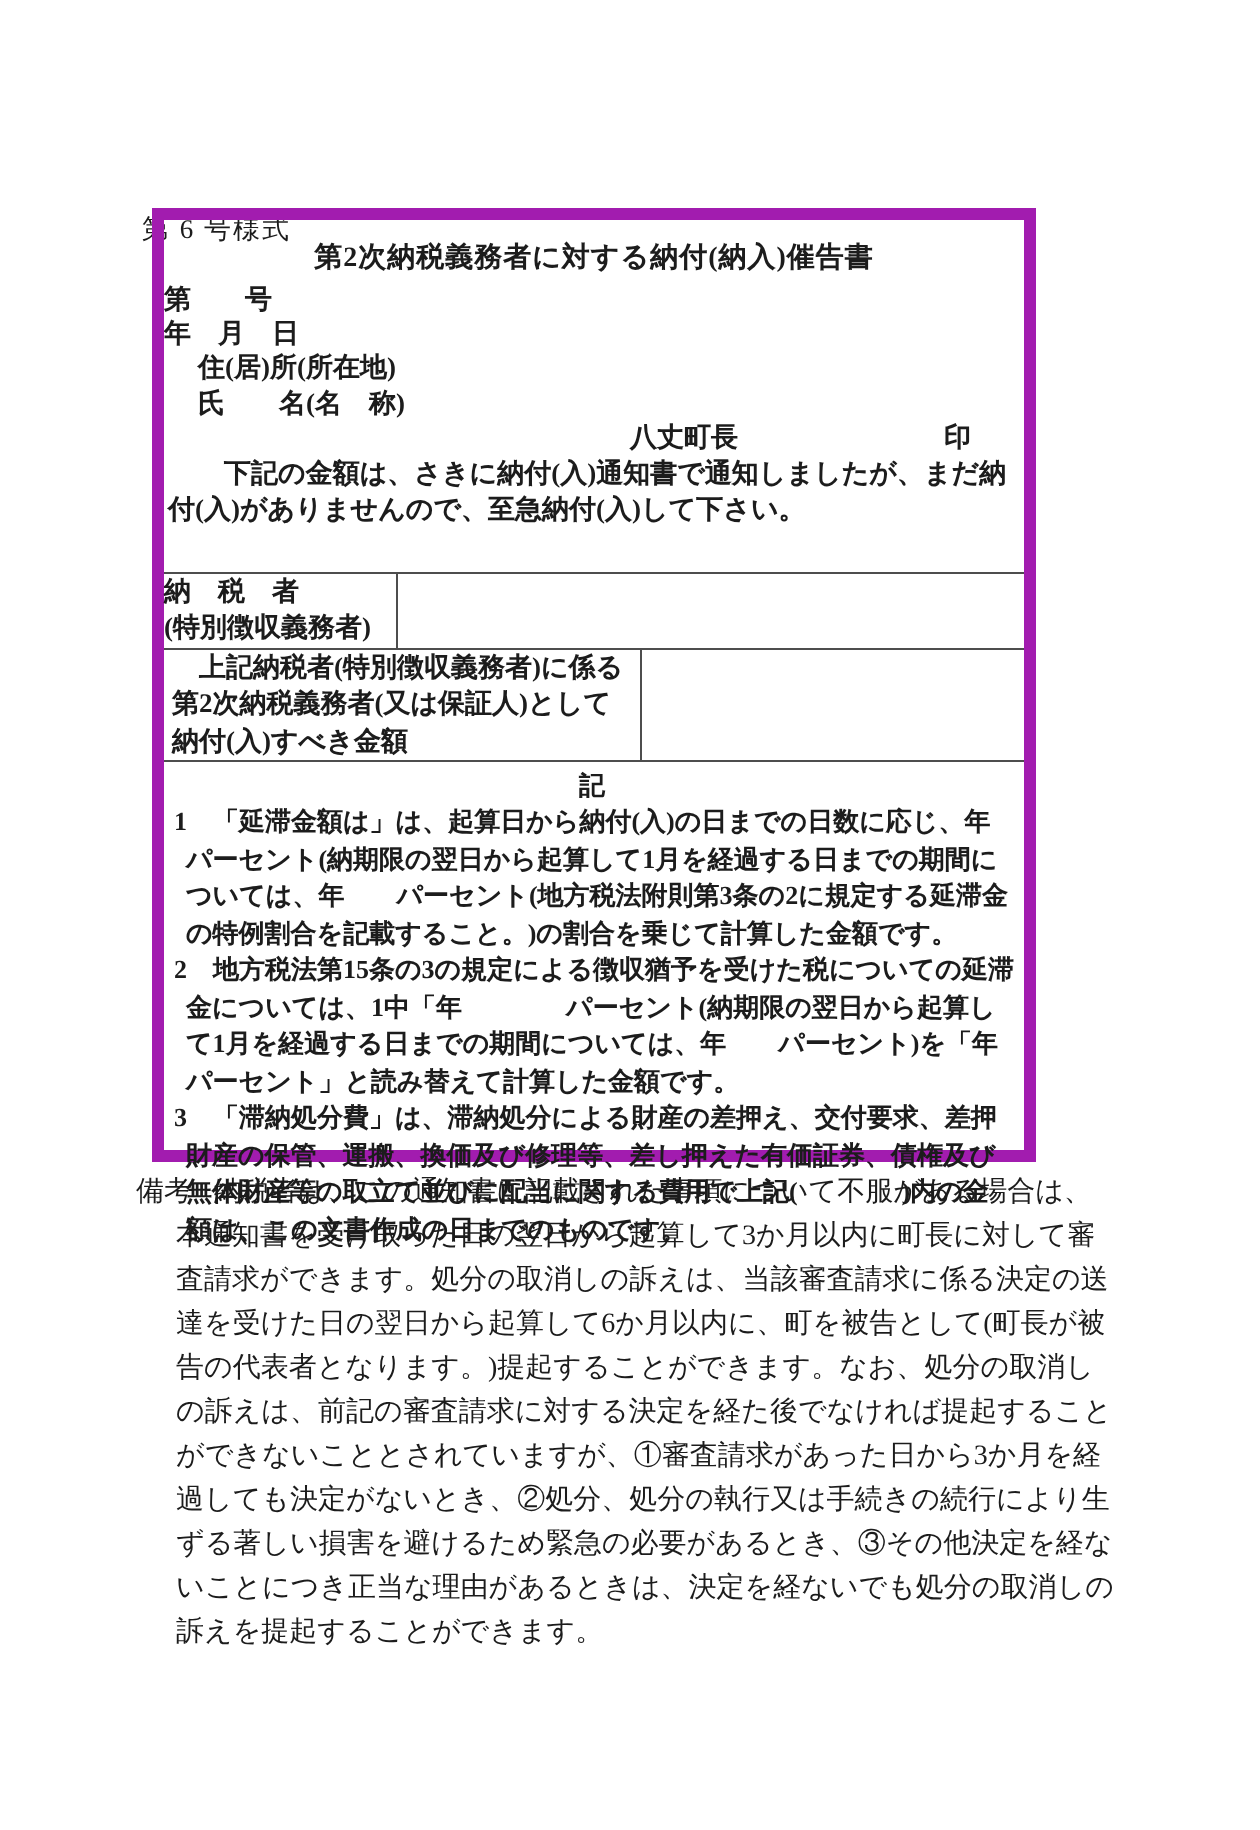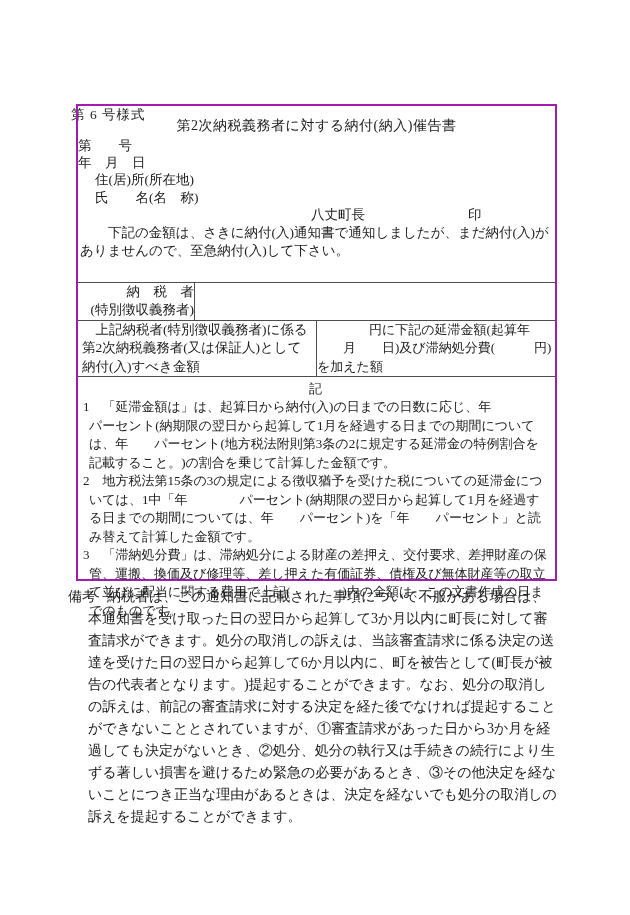--- a/index.html
+++ b/index.html
@@ -6,36 +6,36 @@
   html,body { background:#ffffff; }
   body {
     width:630px; height:915px;
     font-family:"Liberation Serif","DejaVu Serif",serif;
     color:#1c1c1c;
   }
   .page { position:relative; width:630px; height:915px; font-size:13.5px; overflow:hidden; }
 
   .form-label { position:absolute; left:71px; top:78px; font-size:13.5px; letter-spacing:1px;margin-top:28px; }
 
-  .form-box { position:absolute; left:76px; top:104px; width:481px; height:477px; border:2px solid #a21caf; }
+  .form-box { position:absolute; left:76px; top:104px; width:442px; height:477px; border:6px solid #a21caf;font-weight:bold; }
 
   .box-top { height:176px; overflow:hidden; }
   .title { text-align:center; margin-top:10px; font-size:14px; line-height:19px; letter-spacing:0.5px; }
   .right-line { text-align:left; padding-right:37px; line-height:17px; }
   .doc-number { margin-top:2px; }
   .addr-head { padding-left:4px; line-height:18px; margin-top:4px; }
   .addr-sub { padding-left:17px; line-height:18px; }
   .issuer-line { position:relative; height:16px; line-height:16px;text-align:center; }
   .issuer-name { position:absolute; left:233px; top:0; }
   .seal { position:absolute; left:390px; top:0; }
   .demand { margin-top:1px; padding:0 2px; line-height:18px; text-indent:28px; }
 
   .tbl { border-top:1px solid #4d4d4d; }
   .rowA { display:flex; height:37px; }
-  .rowA-left { width:117px; border-right:1px solid #4d4d4d; text-align:right; line-height:18px; }
+  .rowA-left { width:117px; border-right:1px solid #4d4d4d; text-align:left; line-height:18px; }
   .rowA-right { flex:1; }
   .rowA-sub1 { height:18px; border-bottom:1px solid #4d4d4d; padding-left:6px; line-height:18px; }
   .rowA-sub2 { height:18px; padding-left:6px; line-height:18px; }
   .rowB { display:flex; border-top:1px solid #4d4d4d; height:56px;align-items:center; }
   .rowB-left { width:239px; border-right:1px solid #4d4d4d; padding:0 4px; line-height:18.5px; }
   .rowB-right { flex:1; line-height:18.5px; font-size:13px; }
   .amount-line { white-space:pre; }
 
   .notes { border-top:1px solid #4d4d4d; padding:2px 5px 0 5px; font-size:13px; }
   .notes-head { text-align:center; line-height:19px; letter-spacing:2px; }
@@ -68,25 +68,20 @@
 
     <div class="tbl">
       <div class="rowA">
         <div class="rowA-left">
           <div>納　税　者</div>
           <div>(特別徴収義務者)</div>
         </div>
       </div>
       <div class="rowB">
         <div class="rowB-left">　上記納税者(特別徴収義務者)に係る第2次納税義務者(又は保証人)として納付(入)すべき金額</div>
-        <div class="rowB-right">
-          <div class="amount-line">　　　　円に下記の延滞金額(起算年</div>
-          <div class="amount-line">　　月　　日)及び滞納処分費(　　　円)</div>
-          <div class="amount-line">を加えた額</div>
-        </div>
       </div>
     </div>
 
     <div class="notes">
       <div class="notes-head">記</div>
       <div class="note-item">1　「延滞金額は」は、起算日から納付(入)の日までの日数に応じ、年　　　　パーセント(納期限の翌日から起算して1月を経過する日までの期間については、年　　パーセント(地方税法附則第3条の2に規定する延滞金の特例割合を記載すること。)の割合を乗じて計算した金額です。</div>
       <div class="note-item">2　地方税法第15条の3の規定による徴収猶予を受けた税についての延滞金については、1中「年　　　　パーセント(納期限の翌日から起算して1月を経過する日までの期間については、年　　パーセント)を「年　　パーセント」と読み替えて計算した金額です。</div>
       <div class="note-item">3　「滞納処分費」は、滞納処分による財産の差押え、交付要求、差押財産の保管、運搬、換価及び修理等、差し押えた有価証券、債権及び無体財産等の取立て並びに配当に関する費用で上記(　　　　)内の金額は、この文書作成の日までのものです。</div>
     </div>
 

